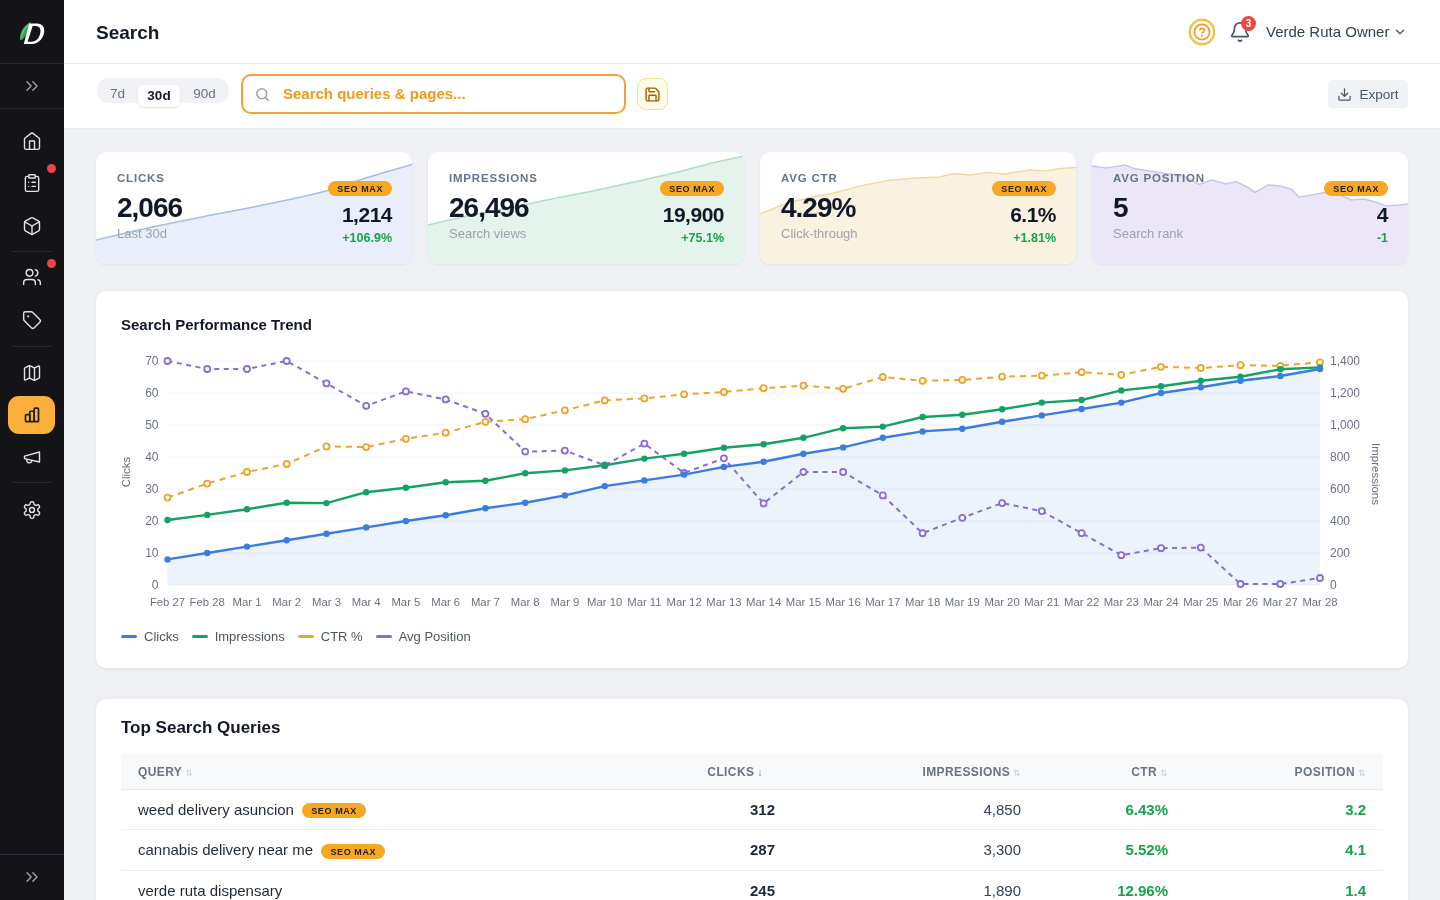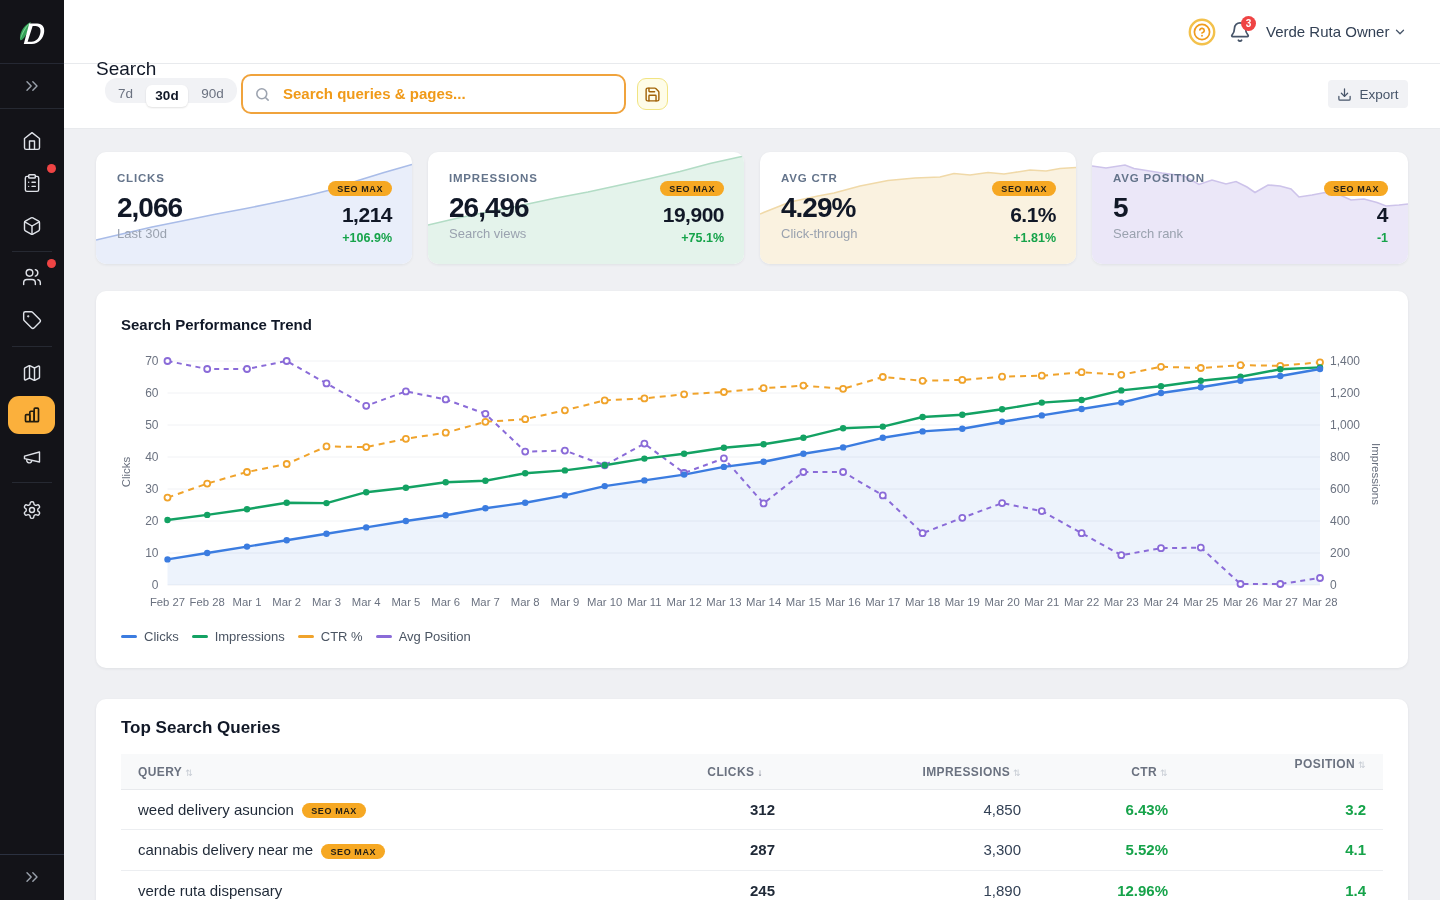--- a/index.html
+++ b/index.html
@@ -5,25 +5,25 @@
 html,body { width:1440px; height:900px; overflow:hidden; font-family:"Liberation Sans", sans-serif; background:#eff0f3; }
 .sidebar { position:absolute; left:0; top:0; width:64px; height:900px; background:#131318; z-index:10; }
 .logo { position:absolute; left:0; top:0; width:64px; height:64px; border-bottom:1px solid #252833; }
 .ssep { position:absolute; left:12px; width:40px; border-top:1px solid #262932; }
 .sbot { position:absolute; left:0; top:854px; width:64px; border-top:1px solid #2b3140; }
 .collapse-sep { position:absolute; left:0; top:108px; width:64px; border-top:1px solid #262932; }
 .sicon { position:absolute; }
 .reddot { position:absolute; width:9px; height:9px; border-radius:50%; background:#ef4444; }
 .active-nav { position:absolute; left:8px; top:396px; width:47px; height:38px; border-radius:11px; background:#fbb03c; }
 .header { position:absolute; left:64px; top:0; width:1376px; height:64px; background:#fff; border-bottom:1px solid #e8eaed; z-index:5; }
-.htitle { position:absolute; left:32px; top:0; line-height:65px; font-size:19px; font-weight:400; color:#111827;margin-top:36px; }
+.htitle { position:absolute; left:32px; top:0; line-height:65px; font-size:19px; font-weight:700; color:#111827; }
 .bellbadge { position:absolute; left:1177px; top:16px; min-width:15px; height:15px; border-radius:8px; background:#ef4444; color:#fff; font-size:10px; font-weight:700; text-align:center; line-height:15px; padding:0 2px; }
 .pname { position:absolute; left:1202px; top:0; line-height:63px; font-size:15px; color:#334155; }
 .toolbar { position:absolute; left:64px; top:64px; width:1376px; height:65px; background:#fff; border-bottom:1px solid #e8eaed; }
-.seg { position:absolute; left:33px; top:14px; width:132px; height:25px; background:#f1f2f5; border-radius:12px;margin-left:8px; }
+.seg { position:absolute; left:33px; top:14px; width:132px; height:25px; background:#f1f2f5; border-radius:12px; }
 .seg .opt { position:absolute; top:0; line-height:32px; font-size:13.5px; color:#6b7280; text-align:center; }
 .seg .sel { position:absolute; left:41px; top:6.5px; width:42px; height:22px; background:#fff; border-radius:6px; box-shadow:0 1px 2px rgba(0,0,0,.12); text-align:center; line-height:22px; font-size:13.5px; font-weight:700; color:#111827; }
 .searchbox { position:absolute; left:177px; top:10px; width:385px; height:40px; background:#fff; border:2px solid #f0a33c; border-radius:10px; }
 .sptext { position:absolute; left:219px; top:10px; line-height:40px; font-size:15px; font-weight:700; color:#f09a19; }
 .savebtn { position:absolute; left:573px; top:14px; width:31px; height:32px; background:#fefce8; border:1px solid #f1e482; border-radius:9px; display:flex; align-items:center; justify-content:center; }
 .exportbtn { position:absolute; left:1264px; top:16px; width:80px; height:28px; background:#f1f2f5; border-radius:4px; display:flex; align-items:center; justify-content:center; gap:7px; font-size:13.5px; color:#475569; }
 .card { position:absolute; top:152px; width:316px; height:112px; background:#fff; border-radius:10px; box-shadow:0 1px 3px rgba(16,24,40,.07); overflow:hidden; }
 .spark { position:absolute; left:0; top:0; }
 .clabel { position:absolute; left:21px; top:172px; margin-top:-152px; font-size:11.5px; font-weight:700; letter-spacing:.8px; color:#64748b; }
 .cbig { position:absolute; left:21px; top:193px; margin-top:-152px; font-weight:700; color:#111827; line-height:30px; letter-spacing:-1px; }
@@ -400,21 +400,21 @@
   <div class="legend"><span class="lgi"><span class="lgl" style="background:#3b7ce0"></span>Clicks</span><span class="lgi"><span class="lgl" style="background:#13a263"></span>Impressions</span><span class="lgi"><span class="lgl" style="background:#f0a32b"></span>CTR %</span><span class="lgi"><span class="lgl" style="background:#8a6bd8"></span>Avg Position</span></div>
 </div>
 
 <div class="tcard">
   <div class="ttitle">Top Search Queries</div>
   <div class="thead">
     <div style="position:absolute;left:17px;top:0;line-height:36px">QUERY<span style="color:#c7ccd4;font-size:9px;font-weight:400">&nbsp;⇅</span></div>
     <div style="position:absolute;right:620px;top:0;line-height:36px">CLICKS<span style="color:#6b7280;font-size:10px;font-weight:400">&nbsp;↓</span></div>
     <div style="position:absolute;right:362px;top:0;line-height:36px">IMPRESSIONS<span style="color:#c7ccd4;font-size:9px;font-weight:400">&nbsp;⇅</span></div>
     <div style="position:absolute;right:215px;top:0;line-height:36px">CTR<span style="color:#c7ccd4;font-size:9px;font-weight:400">&nbsp;⇅</span></div>
-    <div style="position:absolute;right:17px;top:0;line-height:20px">POSITION<span style="color:#c7ccd4;font-size:9px;font-weight:400">&nbsp;⇅</span></div>
+    <div style="position:absolute;right:17px;top:0;line-height:36px">POSITION<span style="color:#c7ccd4;font-size:9px;font-weight:400">&nbsp;⇅</span></div>
   </div>
   <div class="trow" style="top:90.5px">
     <div class="tq">weed delivery asuncion&nbsp; <span class="badge">SEO MAX</span></div>
     <div class="tn" style="right:608px">312</div>
     <div class="tm" style="right:362px">4,850</div>
     <div class="tg" style="right:215px">6.43%</div>
     <div class="tg" style="right:17px">3.2</div>
   </div>
   <div class="trow" style="top:131px">
     <div class="tq">cannabis delivery near me&nbsp; <span class="badge">SEO MAX</span></div>

